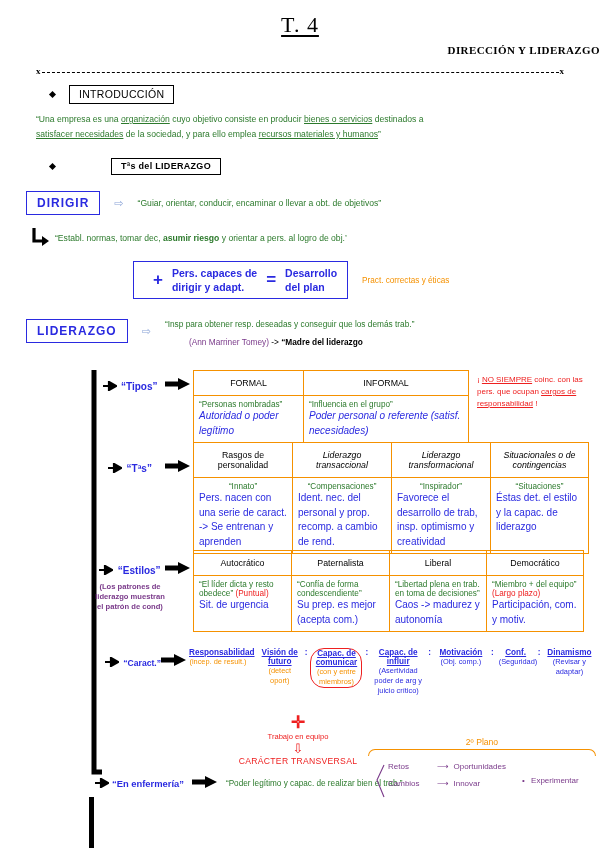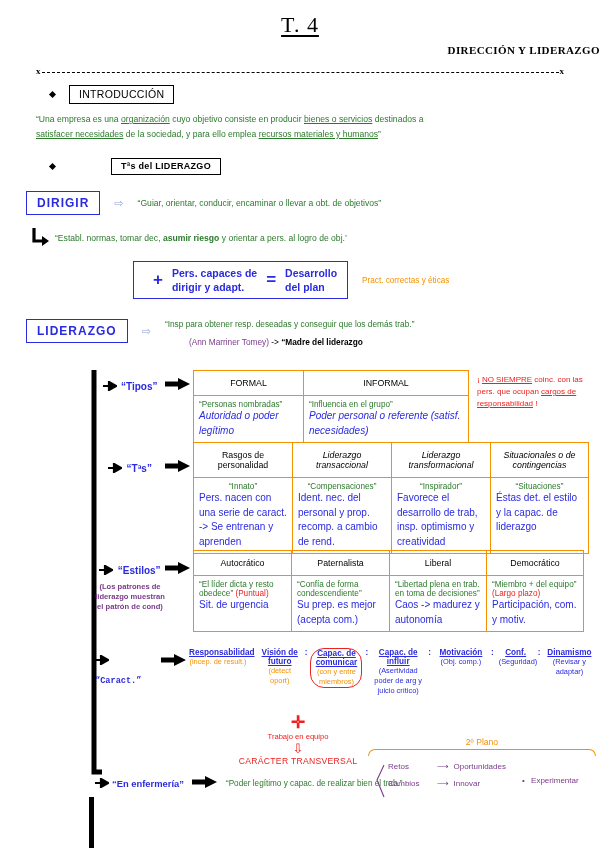--- a/index.html
+++ b/index.html
@@ -373,21 +373,21 @@
             <span class="cellb">Participación, com. y motiv.</span>
           </td>
         </tr>
       </tbody>
         </table>
     </div>
   </div>
 
   <div style="position:absolute; left:95px; top:636px;">
     <div class="row" style="align-items:flex-start;">
-      <div style="width:66px; padding-top:4px; text-align:left;font-family:Liberation Mono, monospace;">
+      <div style="width:66px; padding-top:4px; text-align:right;">
         <div style="display:inline-block; vertical-align:middle;">
           <svg width="14" height="10">
               <path d="M0,5 L8,5 M6,1 L13,5 L6,9 Z" stroke="#000" stroke-width="2.2" fill="#000"></path>
             </svg>
         </div>
         <span class="sidelabel" style="font-size:8.6px;">“Caract.”</span>
       </div>
       <div style="width:26px; padding-top:4px;">
         <svg width="26" height="12">
             <path d="M0,6 L15,6" stroke="#000" stroke-width="5" fill="none"></path>

